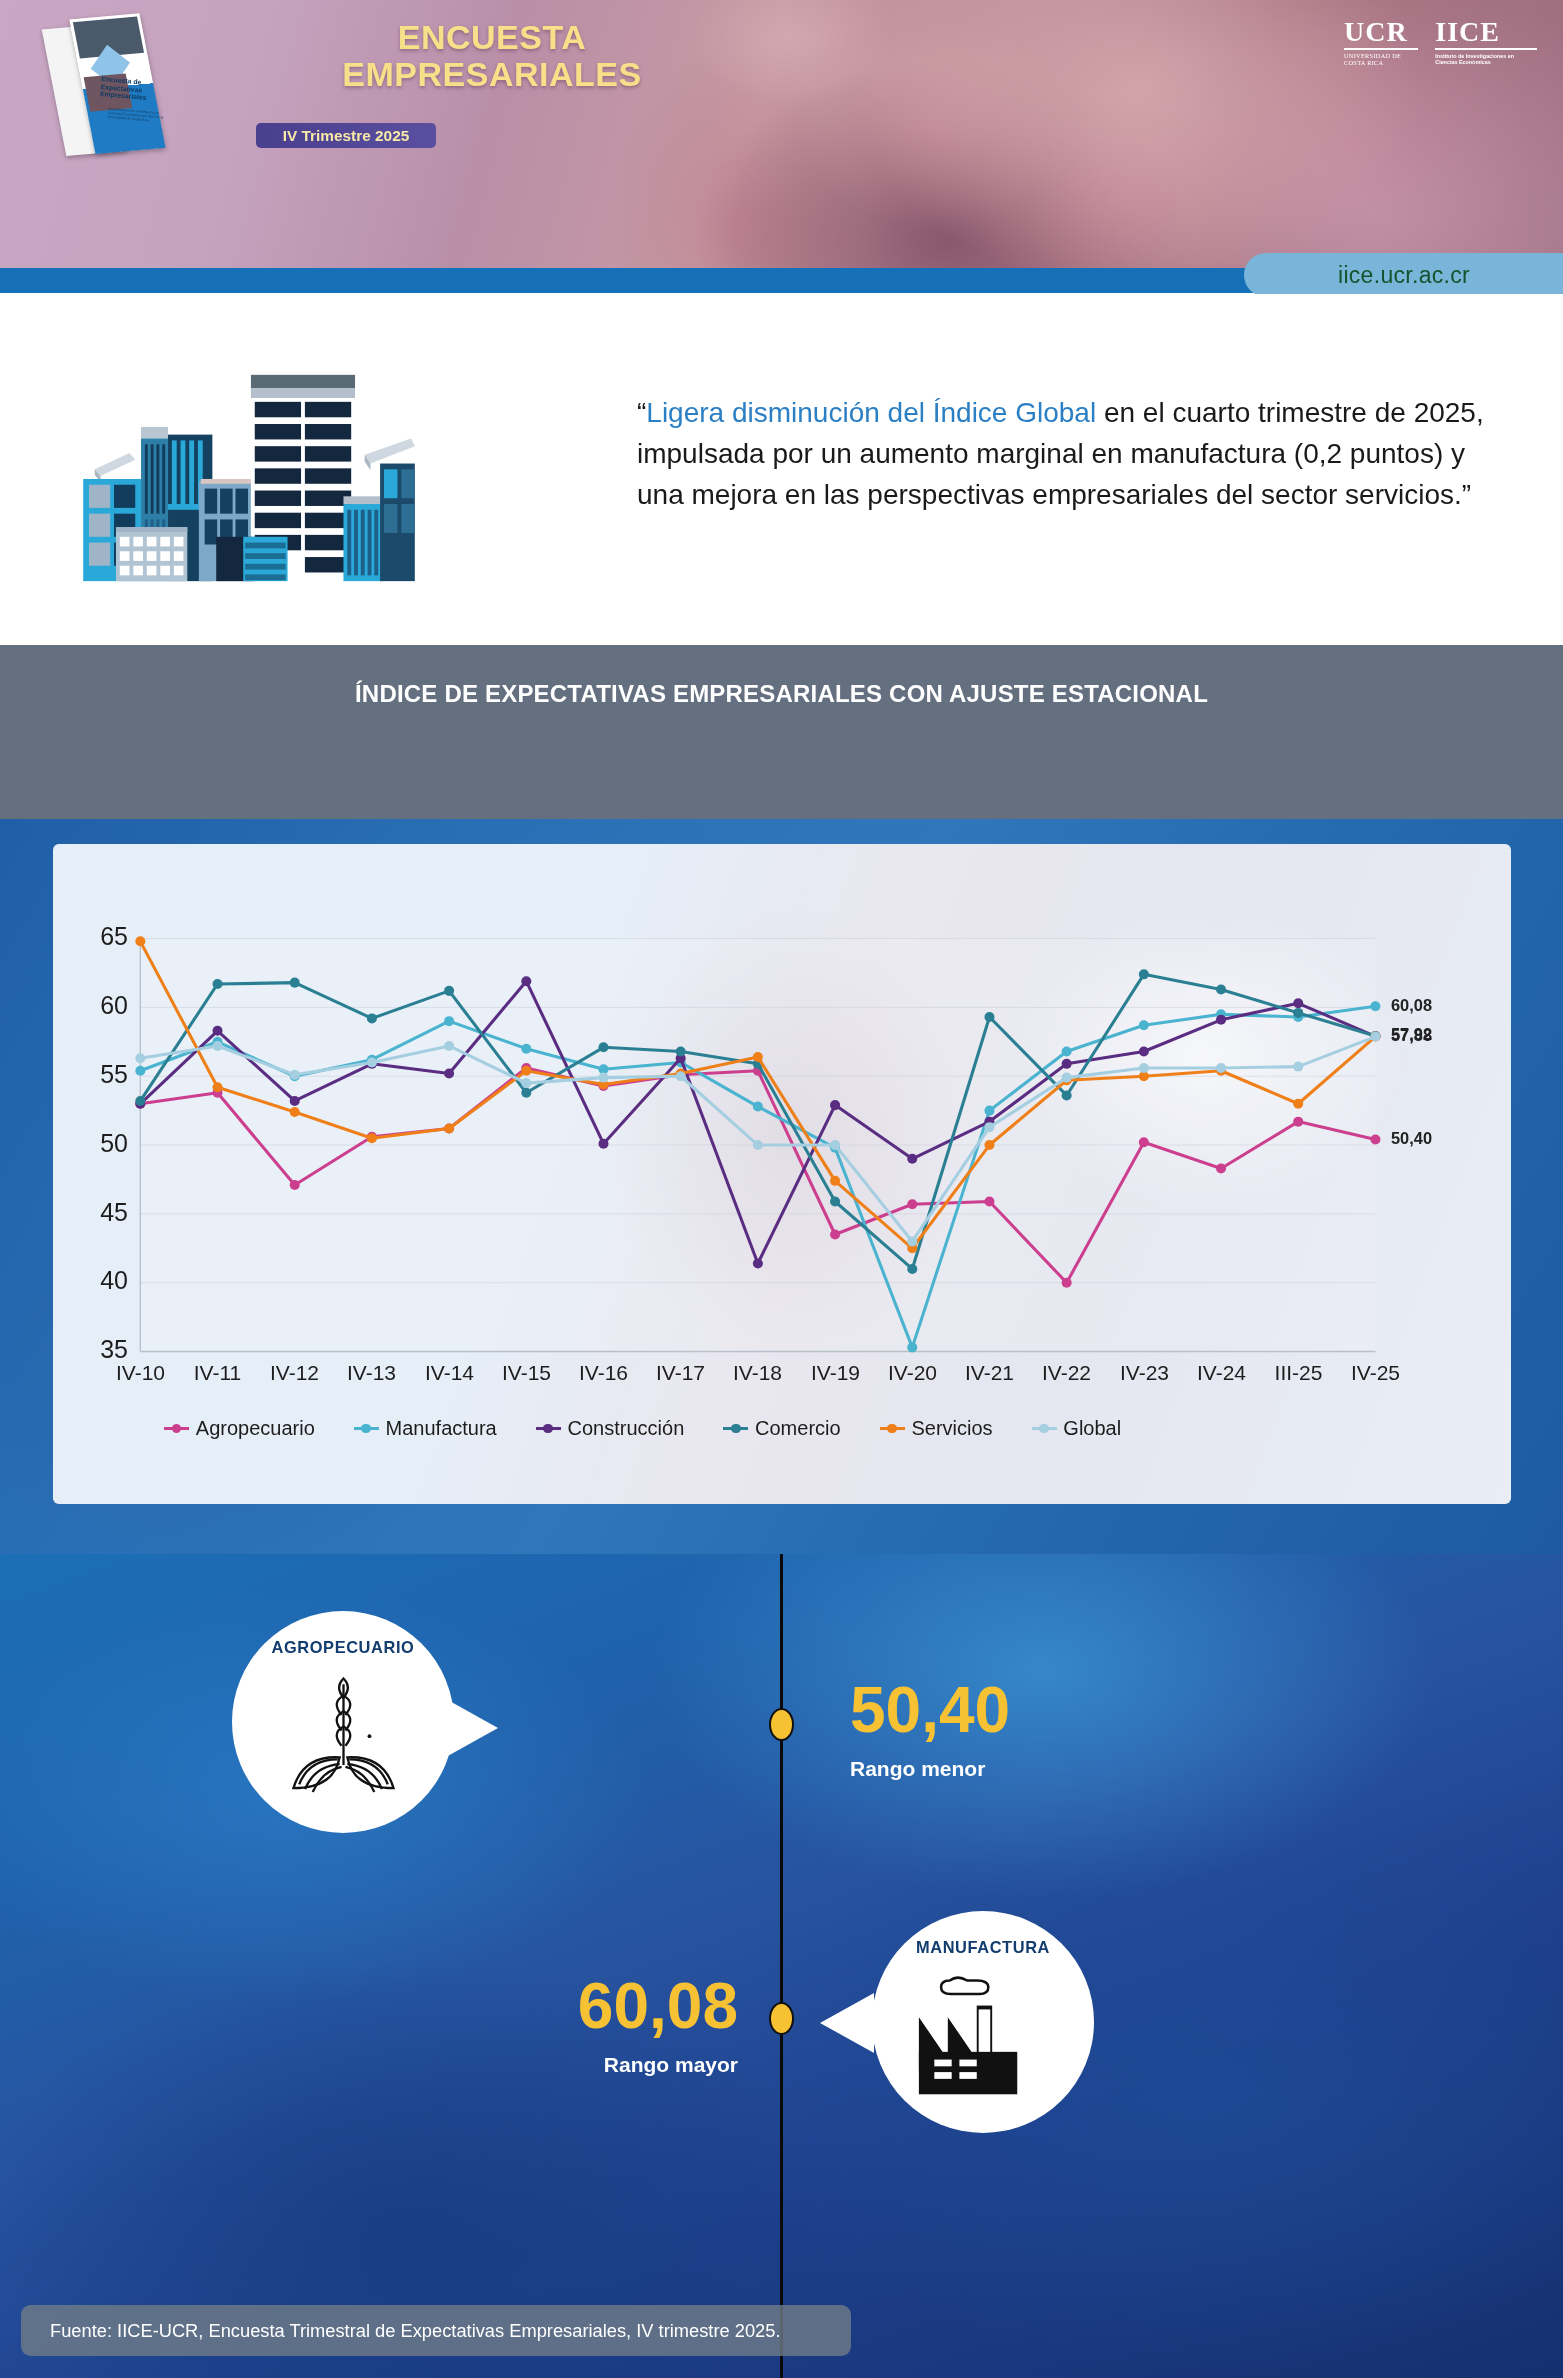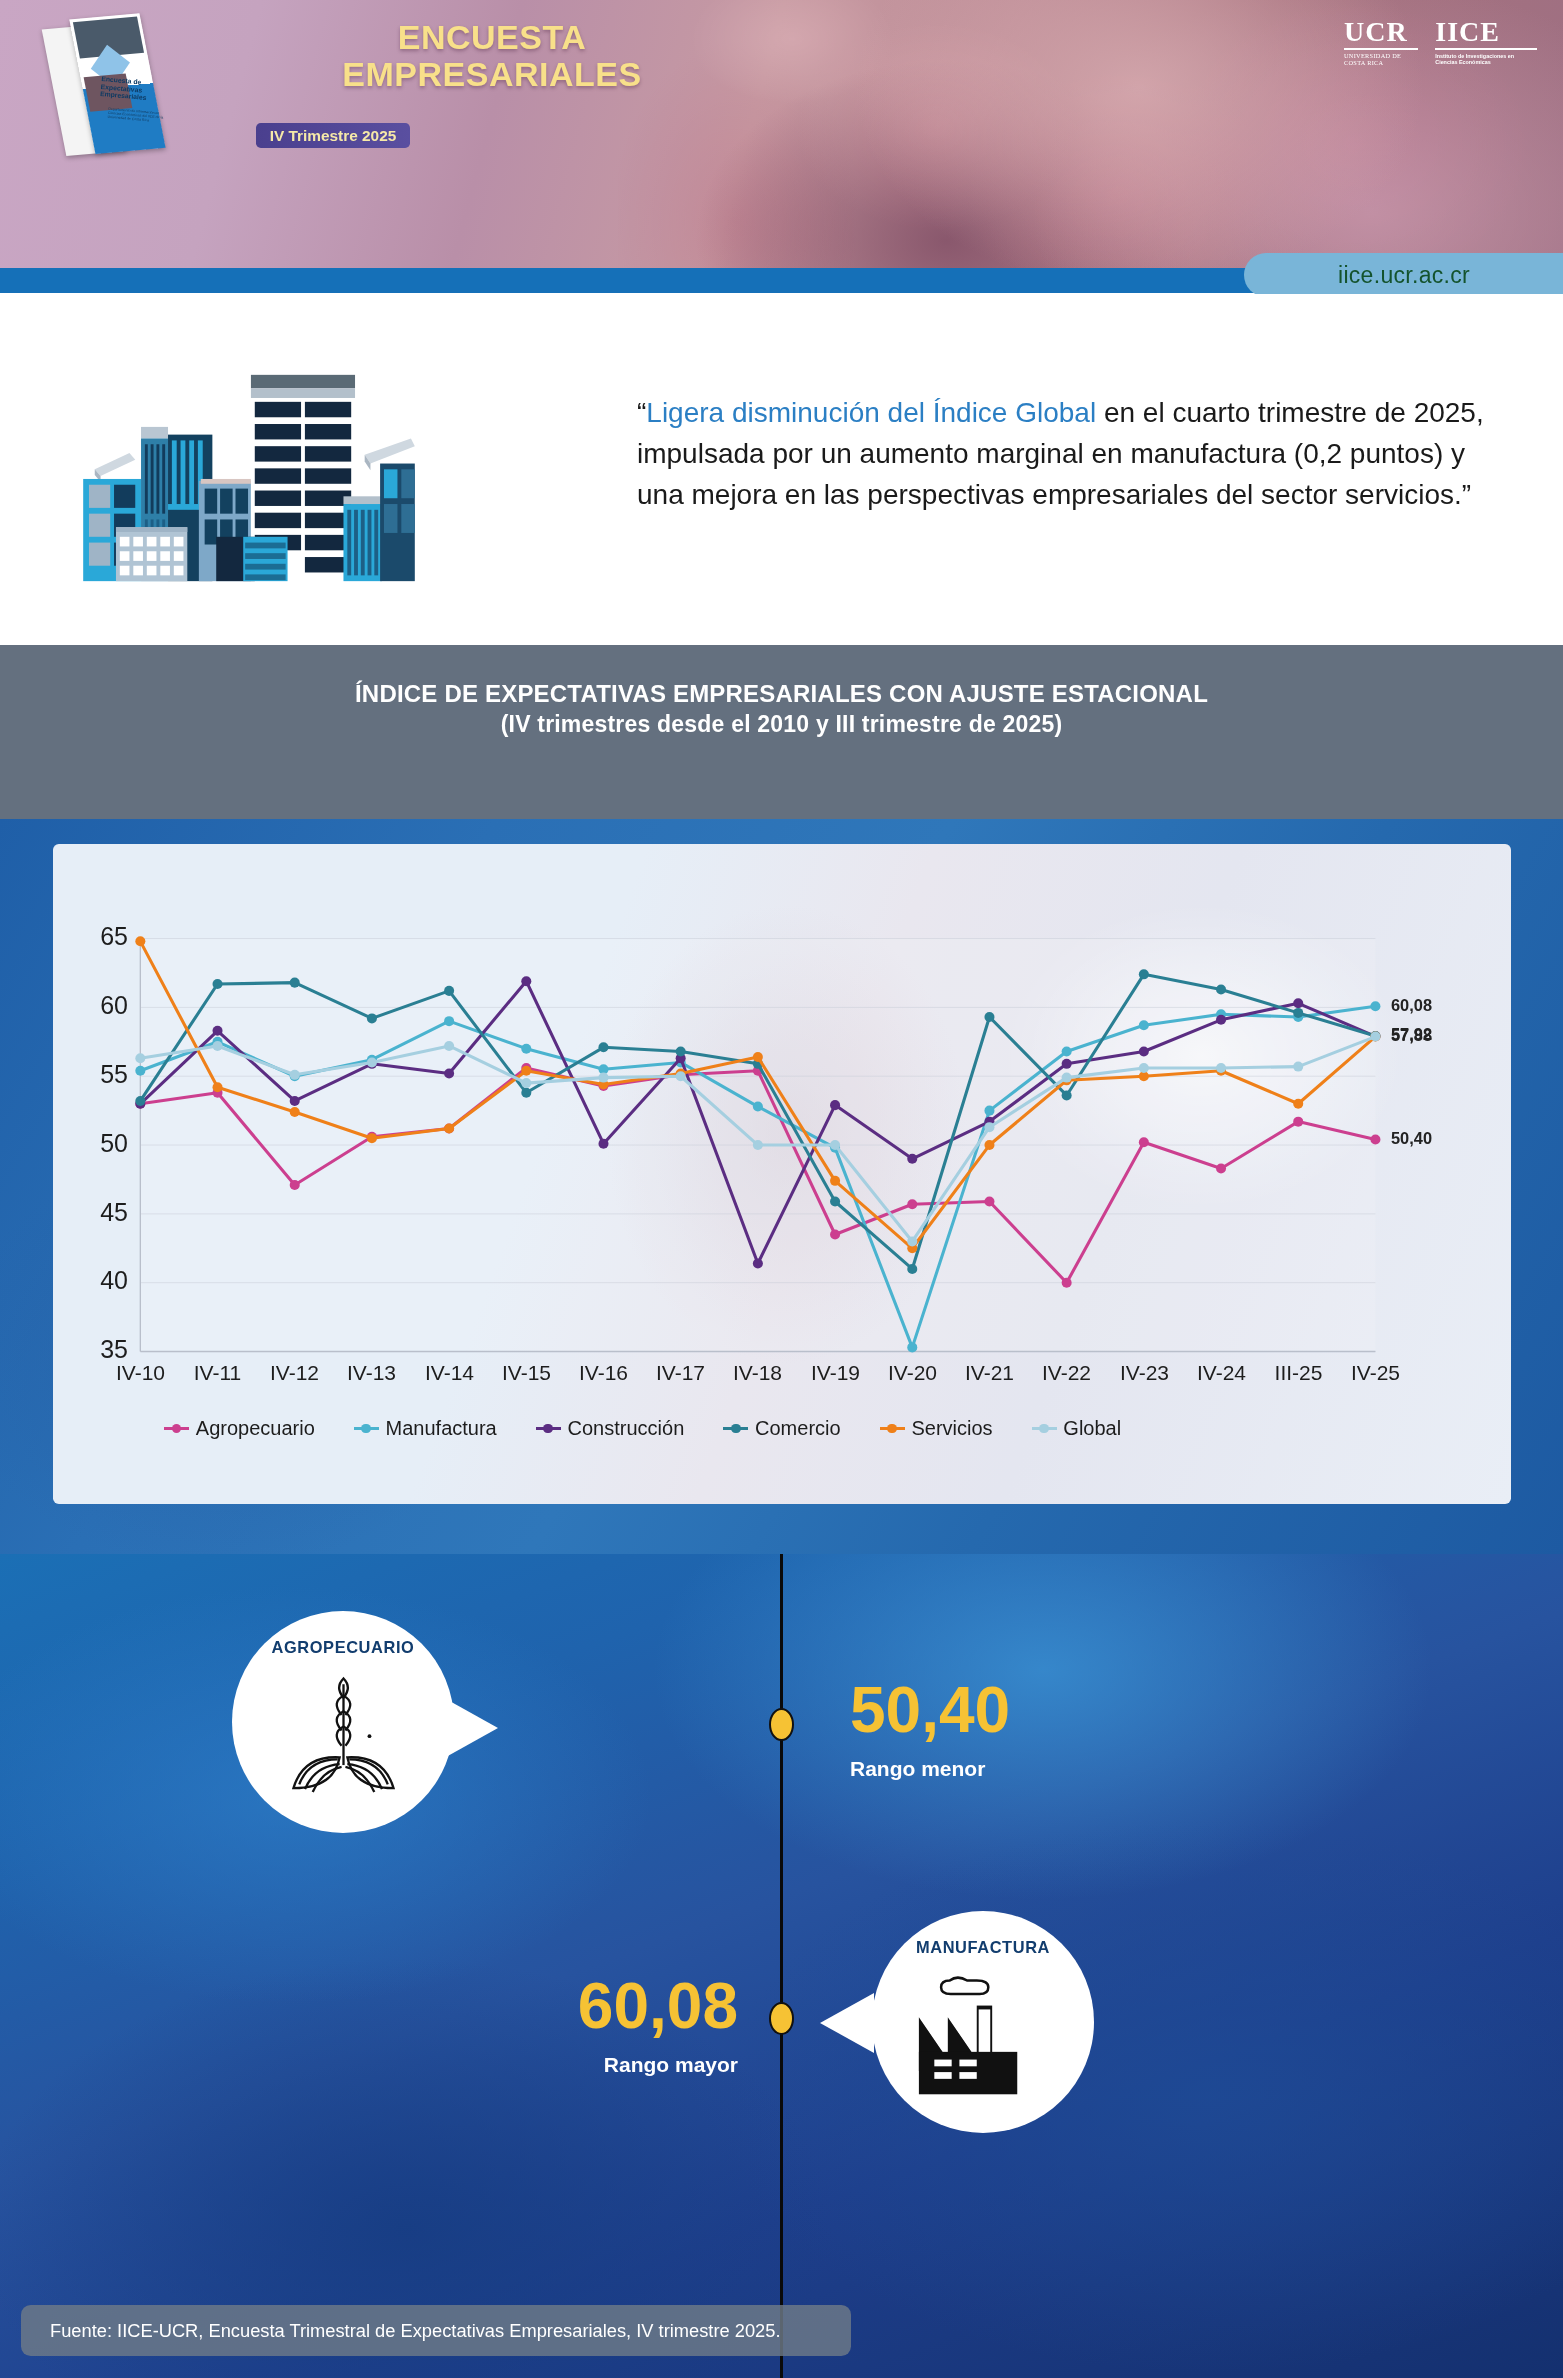--- a/index.html
+++ b/index.html
@@ -46,21 +46,21 @@
   .bk-sub { position:absolute; left:56px; top:97px; width:56px; color:#123a5e; font-size:3.5px;
             line-height:4.2px; transform:rotate(16deg); }
 
   .header-title {
     position:absolute; left:241px; top:19.3px; width:502px; text-align:center;
     color:#f8e08a; font-weight:bold; font-size:34px; line-height:37px;
     letter-spacing:0.5px;
     text-shadow:0 1.9px 3.9px rgba(60,20,50,.35);
   }
   .trim-badge {
-    position:absolute; left:256px; top:123px; width:154px; height:25px;
+    position:absolute; left:256px; top:123px; width:180px; height:25px;
     background:linear-gradient(90deg,#4a3f8e,#5a4fa0);
     border-radius:4.8px; color:#f6e9a8; font-size:15.4px; font-weight:bold;
     display:flex; align-items:center; justify-content:center;
   }
   .logos { position:absolute; left:1344px; top:17.4px; width:193px; height:60px; display:flex; gap:17.4px; align-items:flex-start; }
   .ucr-logo { color:#fff; }
   .ucr-main { font-size:28px; font-weight:bold; letter-spacing:1px; line-height:29px; font-family:"Liberation Serif", serif; }
   .ucr-rule { height:1.5px; background:#fff; margin:1.9px 0 1.9px 0; }
   .ucr-sub { font-size:6.3px; letter-spacing:0.3px; font-family:"Liberation Serif", serif; }
   .iice-main { font-size:28px; font-weight:bold; color:#fff; letter-spacing:1px; line-height:29px; font-family:"Liberation Serif", serif; }
@@ -300,21 +300,20 @@
   </svg>
 </div>
 
 <div class="quote-text">
   <span>“</span><span class="quote-hl">Ligera disminución del Índice Global</span><span> en el cuarto trimestre de 2025, impulsada por un aumento marginal en manufactura (0,2 puntos) y una mejora en las perspectivas empresariales del sector servicios.”</span>
 </div>
 
 <div class="chart-title-band"></div>
 <div class="chart-title">
   <div>ÍNDICE DE EXPECTATIVAS EMPRESARIALES CON AJUSTE ESTACIONAL</div>
-  <div class="l3">(IV trimestres desde el 2010 y III trimestre de 2025)</div>
 </div>
 
 <div class="chart-section"></div>
 <div class="chart-card"></div>
 <svg class="plot-svg" id="plot" width="1458" height="660" viewBox="0 0 1510 684">
     <rect x="90" y="98" width="1280" height="428" fill="rgba(255,255,255,0.12)"></rect>
     <line x1="90" y1="526" x2="1370" y2="526" stroke="#c9cdd8" stroke-width="1" opacity="0.55"></line>
     <line x1="90" y1="454.6666666666667" x2="1370" y2="454.6666666666667" stroke="#c9cdd8" stroke-width="1" opacity="0.55"></line>
     <line x1="90" y1="383.33333333333337" x2="1370" y2="383.33333333333337" stroke="#c9cdd8" stroke-width="1" opacity="0.55"></line>
     <line x1="90" y1="312" x2="1370" y2="312" stroke="#c9cdd8" stroke-width="1" opacity="0.55"></line>

